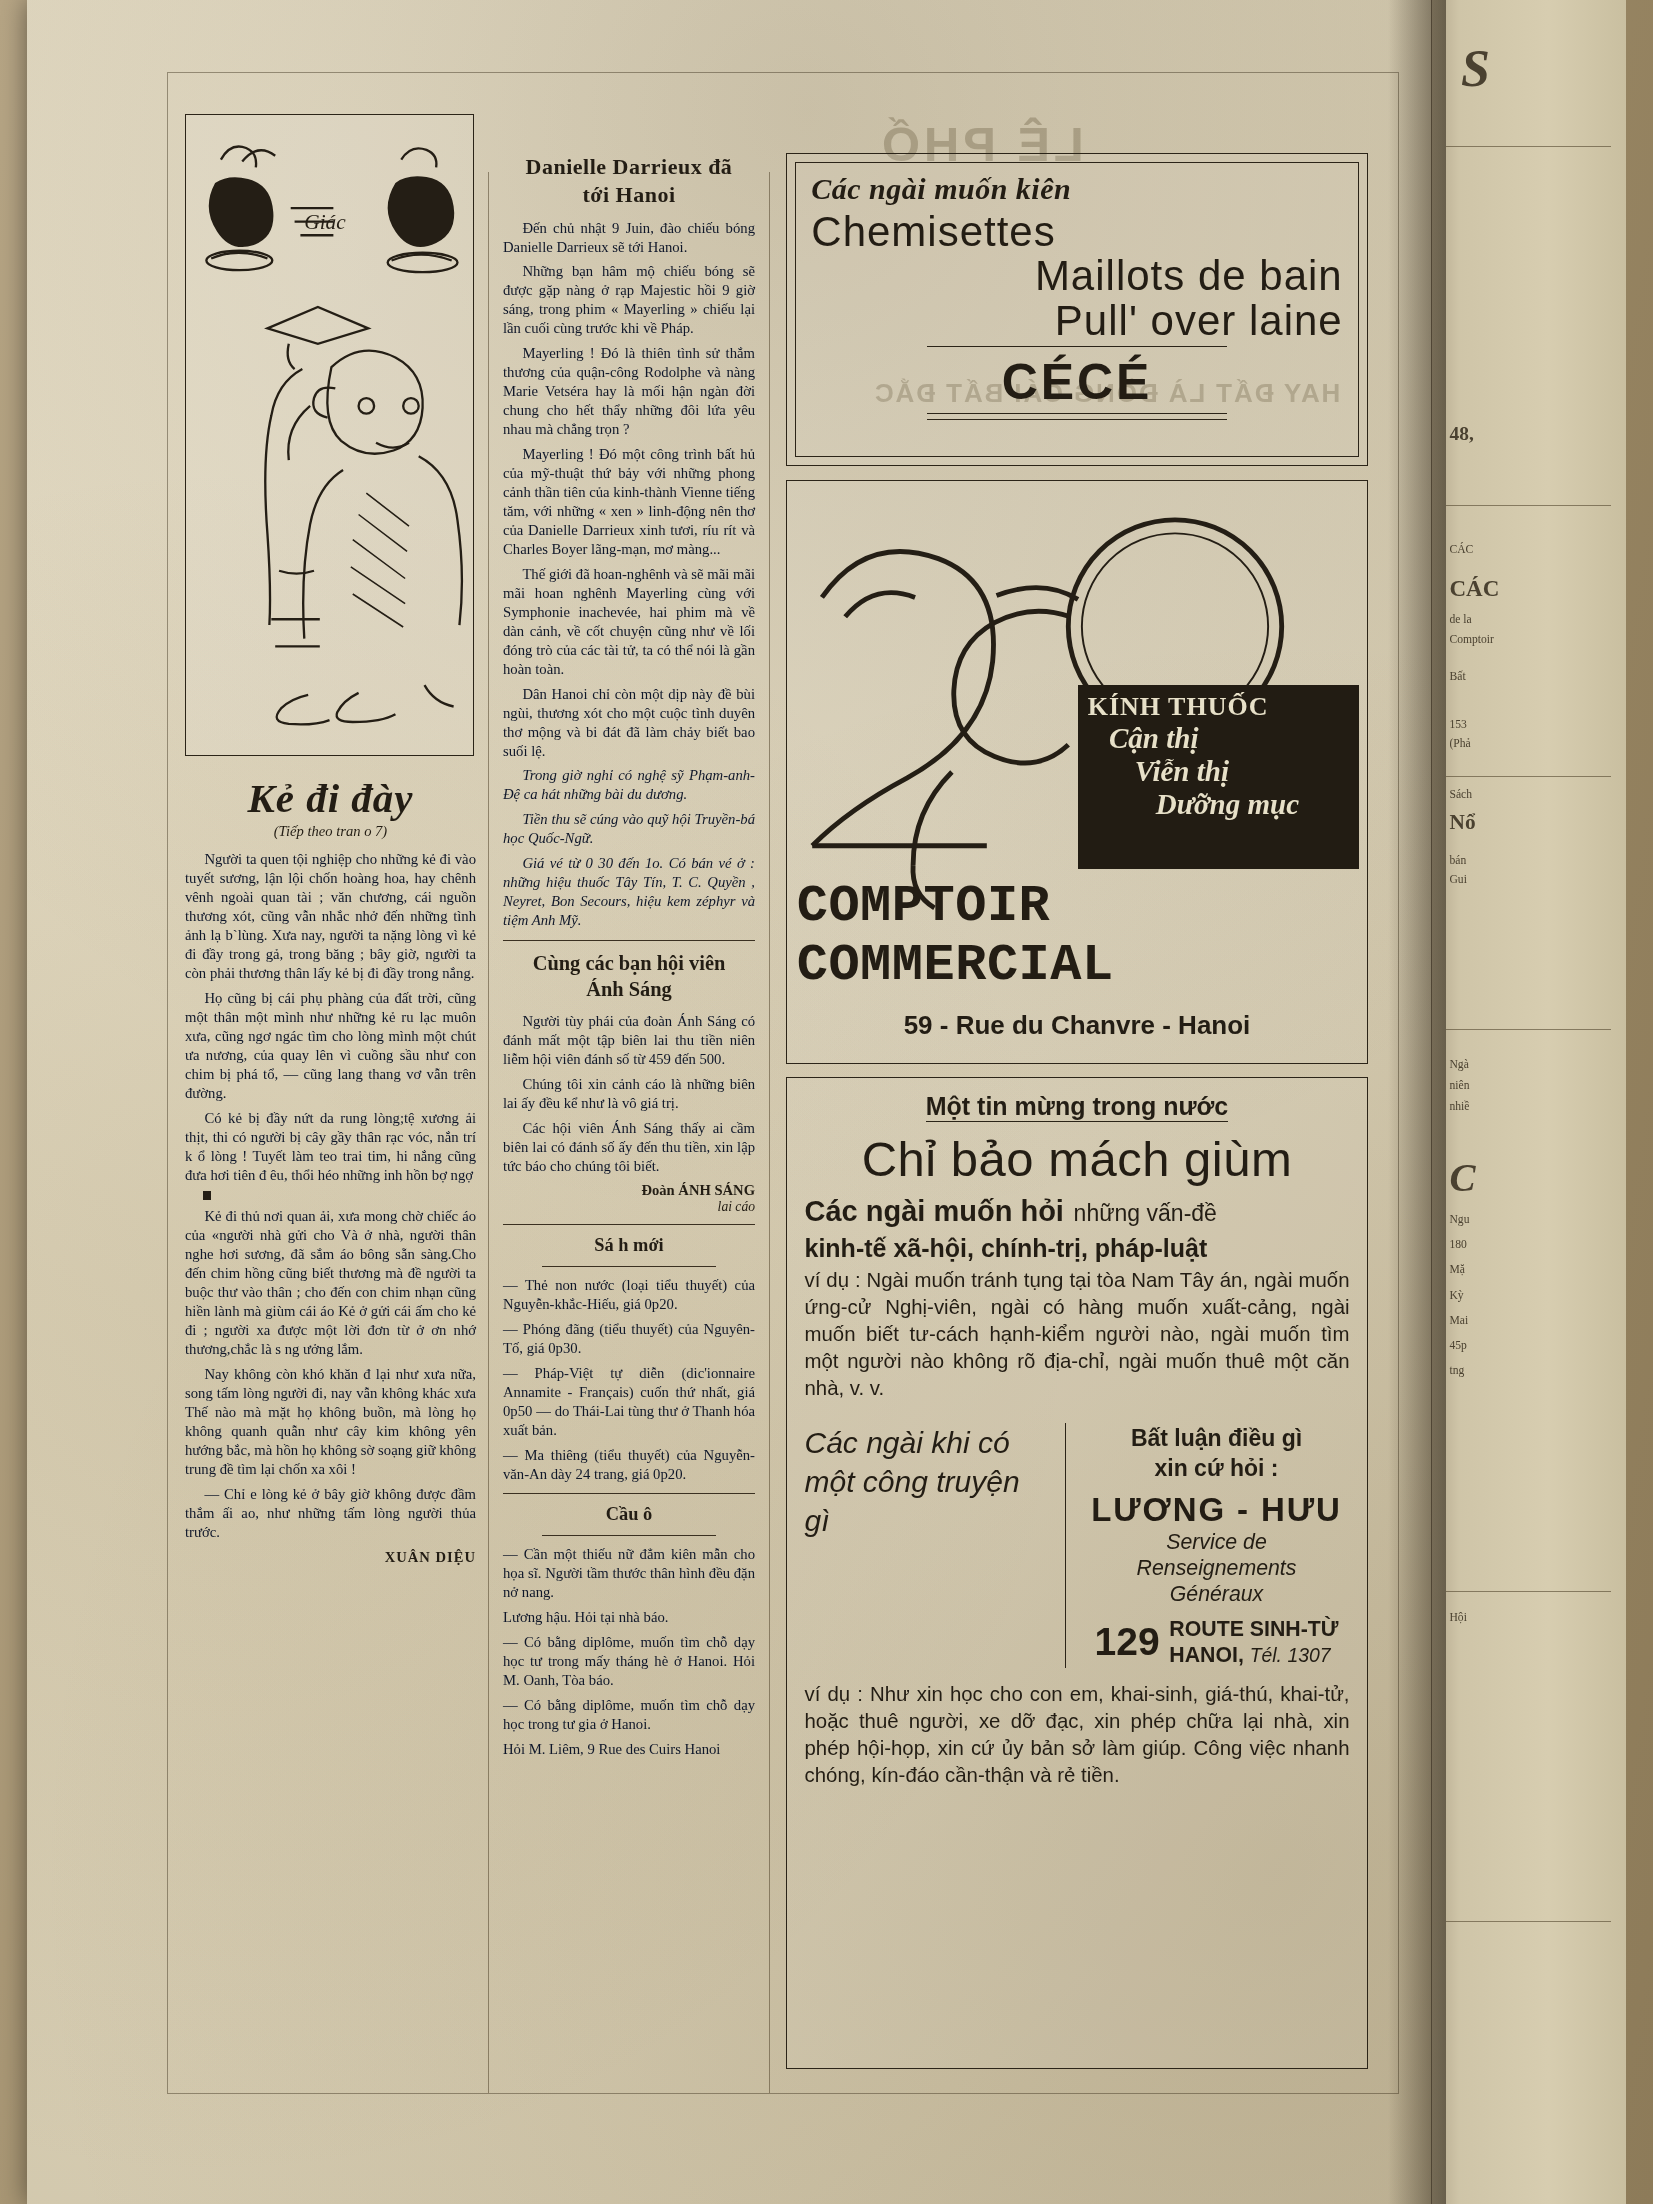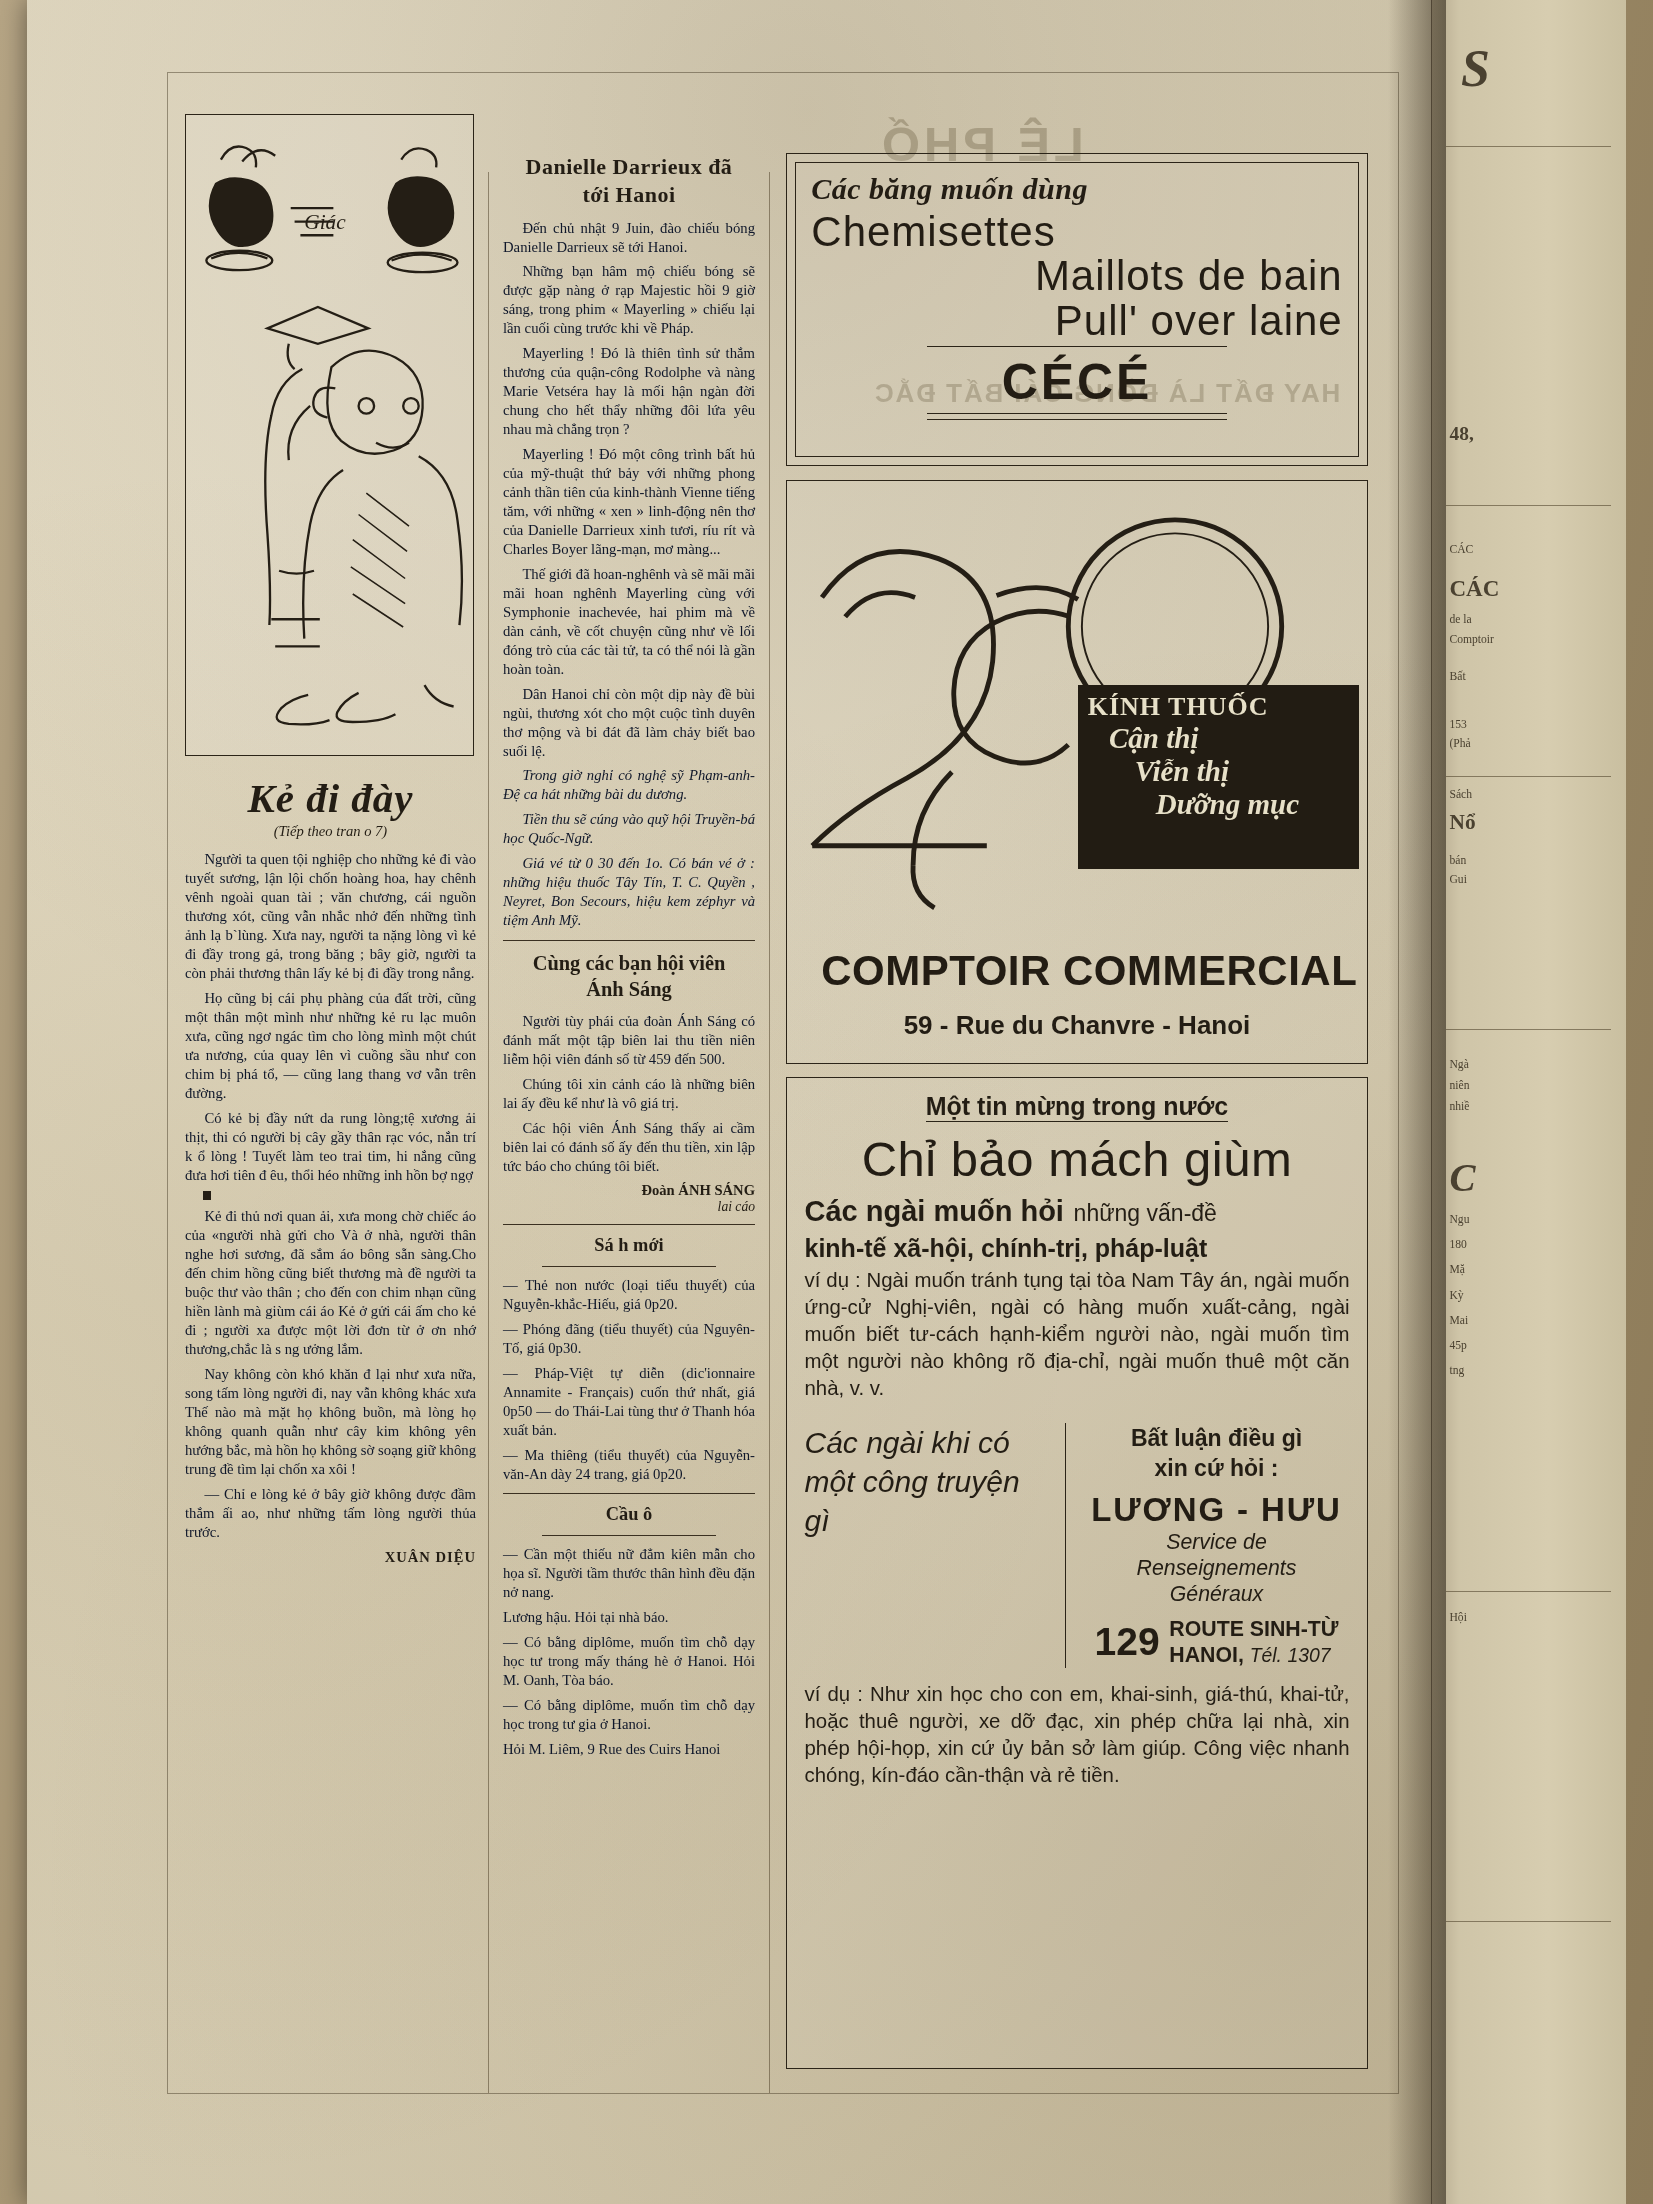--- a/index.html
+++ b/index.html
@@ -229,24 +229,24 @@
   .cece-l4 { font-size: 42px; font-family: "Liberation Sans", sans-serif; letter-spacing: 1px; text-align: right; margin-top: -3.9px;}
   .cece-l5 {
     font-size: 50px; font-family: "Liberation Sans", sans-serif;
     font-weight: bold; letter-spacing: 2.9px; text-align: center; margin-top: 5.8px;
   }
   .cece-rule { border-top: 1.9px solid #2b2418; margin: 1.9px 116px 1.9px 116px;}
 
   .ad-comptoir { height: 582px; }
   .comptoir-title {
     position: absolute; left: 9.7px; bottom: 68px; right: 9.7px;
-    text-align: right;
-    font-family: Liberation Sans, sans-serif;
-    font-weight: bold;
-    font-size: 42px;
+    text-align: left;
+    font-family: Liberation Mono, monospace;
+    font-weight: bold;
+    font-size: 52px;
     letter-spacing: 0.5px;
   }
   .comptoir-sub {
     position: absolute; left: 9.7px; bottom: 21.3px; right: 9.7px;
     text-align: center;
     font-family: "Liberation Sans", sans-serif;
     font-weight: bold;
     font-size: 26px;
   }
   .kinh-box {
@@ -516,21 +516,21 @@
       <p class="body noind">Lương hậu. Hỏi tại nhà báo.</p>
       <p class="body noind">— Có bằng diplôme, muốn tìm chỗ dạy học tư trong mấy tháng hè ở Hanoi. Hỏi M. Oanh, Tòa báo.</p>
       <p class="body noind">— Có bằng diplôme, muốn tìm chỗ dạy học trong tư gia ở Hanoi.</p>
       <p class="body noind">Hỏi M. Liêm, 9 Rue des Cuirs Hanoi</p>
     </div>
 
     <div class="col col3">
 
       <div class="ad ad-cece">
         <div class="inner">
-          <div class="cece-l1">Các băng muốn dùng</div>
+          <div class="cece-l1">Các ngài muốn kiên</div>
           <div class="cece-l2">Chemisettes</div>
           <div class="cece-l3">Maillots de bain</div>
           <div class="cece-l4">Pull' over laine</div>
           <div class="cece-rule"></div>
           <div class="cece-l5">CÉCÉ</div>
           <div class="cece-rule"></div>
           <div class="cece-rule" style="margin-top:4.9px;"></div>
         </div>
       </div>
 

